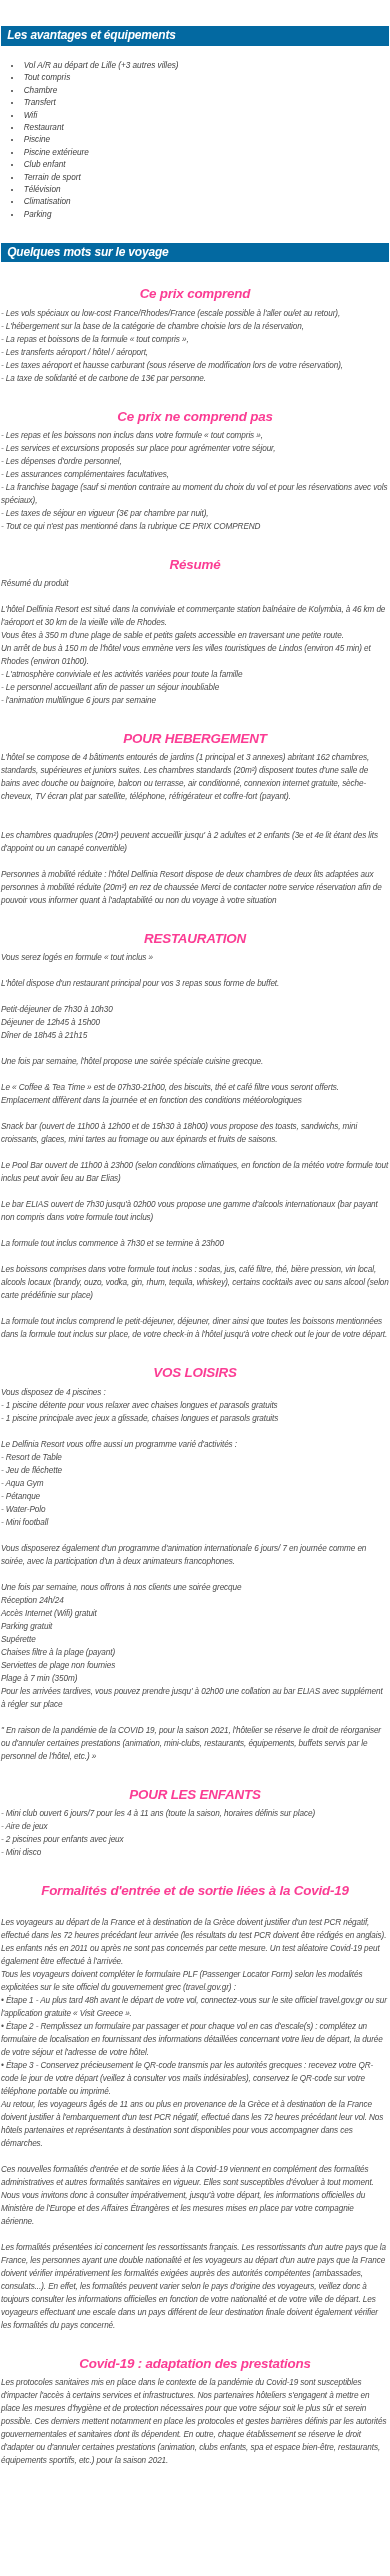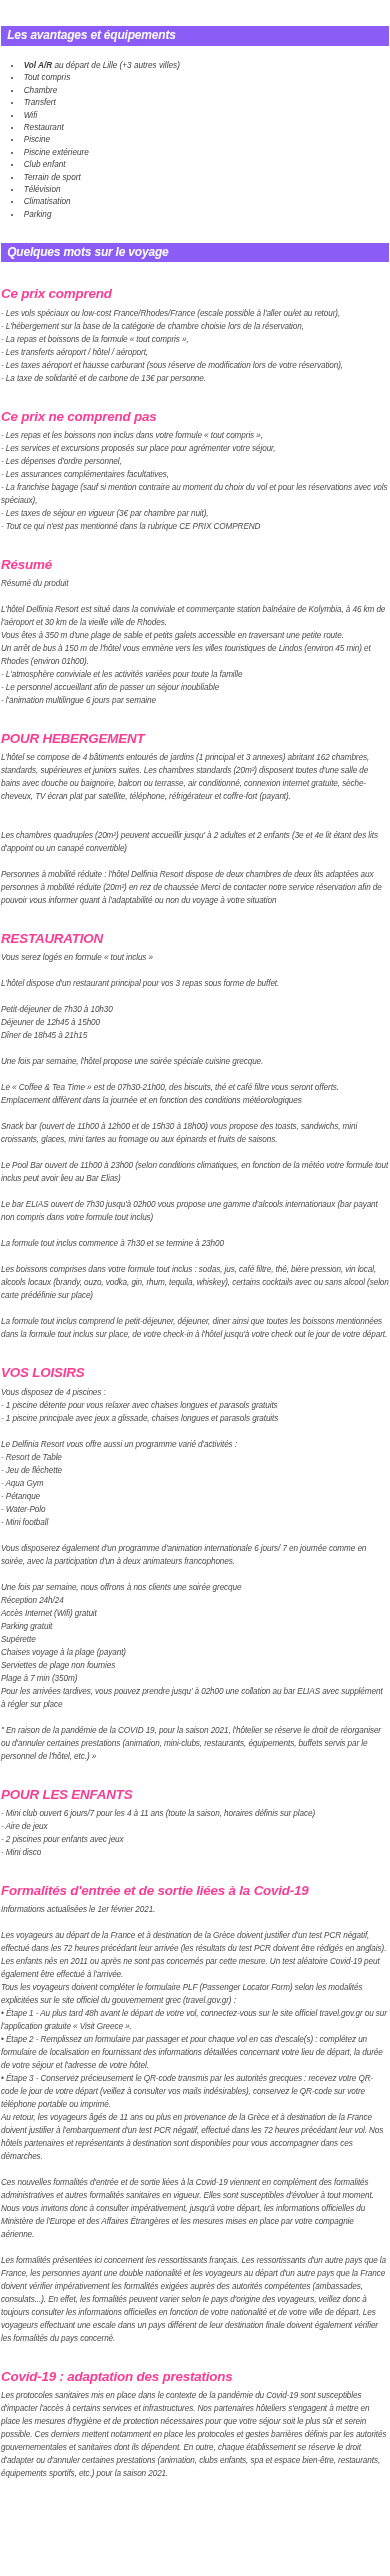--- a/index.html
+++ b/index.html
@@ -5,21 +5,21 @@
   html,body{margin:0;padding:0;background:#ffffff;}
   body{
     width:391px;
     font-family:"Liberation Sans", sans-serif;
     font-style:italic;
     color:#4c4c4c;
     min-height:3559px;
   }
   #content{padding:26px 2.1px 31px 1px;box-sizing:border-box;}
   .banner{
-    background:#8b5cf6;
+    background:#0369a1;
     color:#ffffff;
     font-weight:bold;
     font-style:italic;
     font-size:12px;
     line-height:19.6px;
     height:19.6px;
     padding-left:6.2px;
     letter-spacing:-0.2px;
     overflow:hidden;
   }
@@ -27,28 +27,29 @@
     list-style:disc;
     margin:14.4px 0 21.6px 0;
     padding-left:20.6px;
     color:#3f3f3f;
   }
   ul.amenities li{
     font-size:8.2px;
     line-height:12.4px;
     padding-left:2.1px;
   }
-  ul.amenities li .b{font-weight:bold;}
+  ul.amenities li .b{font-weight:normal;}
   h2.sec{
     color:#fb3d94;
     font-style:italic;
     font-weight:bold;
     font-size:13.4px;
     letter-spacing:-0.2px;
     margin:24px 0 5.2px 0;
+    text-align:center;
   }
   p.ln{
     font-size:8.2px;
     line-height:13px;
     letter-spacing:-0.1px;
     margin:0;
     color:#4c4c4c;
   }
   .sp{height:13px;}
 </style>
@@ -141,33 +142,32 @@
     <p class="ln">- Water-Polo</p>
     <p class="ln">- Mini football</p>
     <div class="sp"></div>
     <p class="ln">Vous disposerez également d'un programme d'animation internationale 6 jours/ 7 en journée comme en soirée, avec la participation d'un à deux animateurs francophones.</p>
     <div class="sp"></div>
     <p class="ln">Une fois par semaine, nous offrons à nos clients une soirée grecque</p>
     <p class="ln">Réception 24h/24</p>
     <p class="ln">Accès Internet (Wifi) gratuit</p>
     <p class="ln">Parking gratuit</p>
     <p class="ln">Supérette</p>
-    <p class="ln">Chaises voyage à la plage (payant)</p>
+    <p class="ln">Chaises filtre à la plage (payant)</p>
     <p class="ln">Serviettes de plage non fournies</p>
     <p class="ln">Plage à 7 min (350m)</p>
     <p class="ln">Pour les arrivées tardives, vous pouvez prendre jusqu' à 02h00 une collation au bar ELIAS avec supplément à régler sur place</p>
     <div class="sp"></div>
     <p class="ln">" En raison de la pandémie de la COVID 19, pour la saison 2021, l'hôtelier se réserve le droit de réorganiser ou d'annuler certaines prestations (animation, mini-clubs, restaurants, équipements, buffets servis par le personnel de l'hôtel, etc.) »</p>
     <h2 class="sec">POUR LES ENFANTS</h2>
     <p class="ln">- Mini club ouvert 6 jours/7 pour les 4 à 11 ans (toute la saison, horaires définis sur place)</p>
     <p class="ln">- Aire de jeux</p>
     <p class="ln">- 2 piscines pour enfants avec jeux</p>
     <p class="ln">- Mini disco</p>
     <h2 class="sec">Formalités d'entrée et de sortie liées à la Covid-19</h2>
-    <p class="ln">Informations actualisées le 1er février 2021.</p>
     <div class="sp"></div>
     <p class="ln">Les voyageurs au départ de la France et à destination de la Grèce doivent justifier d'un test PCR négatif, effectué dans les 72 heures précédant leur arrivée (les résultats du test PCR doivent être rédigés en anglais). Les enfants nés en 2011 ou après ne sont pas concernés par cette mesure. Un test aléatoire Covid-19 peut également être effectué à l'arrivée.</p>
     <p class="ln">Tous les voyageurs doivent compléter le formulaire PLF (Passenger Locator Form) selon les modalités explicitées sur le site officiel du gouvernement grec (travel.gov.gr) :</p>
     <p class="ln">• Étape 1 - Au plus tard 48h avant le départ de votre vol, connectez-vous sur le site officiel travel.gov.gr ou sur l'application gratuite « Visit Greece ».</p>
     <p class="ln">• Étape 2 - Remplissez un formulaire par passager et pour chaque vol en cas d'escale(s) : complétez un formulaire de localisation en fournissant des informations détaillées concernant votre lieu de départ, la durée de votre séjour et l'adresse de votre hôtel.</p>
     <p class="ln">• Étape 3 - Conservez précieusement le QR-code transmis par les autorités grecques : recevez votre QR-code le jour de votre départ (veillez à consulter vos mails indésirables), conservez le QR-code sur votre téléphone portable ou imprimé.</p>
     <p class="ln">Au retour, les voyageurs âgés de 11 ans ou plus en provenance de la Grèce et à destination de la France doivent justifier à l'embarquement d'un test PCR négatif, effectué dans les 72 heures précédant leur vol. Nos hôtels partenaires et représentants à destination sont disponibles pour vous accompagner dans ces démarches.</p>
     <div class="sp"></div>
     <p class="ln">Ces nouvelles formalités d'entrée et de sortie liées à la Covid-19 viennent en complément des formalités administratives et autres formalités sanitaires en vigueur. Elles sont susceptibles d'évoluer à tout moment. Nous vous invitons donc à consulter impérativement, jusqu'à votre départ, les informations officielles du Ministère de l'Europe et des Affaires Étrangères et les mesures mises en place par votre compagnie aérienne.</p>
     <div class="sp"></div>

